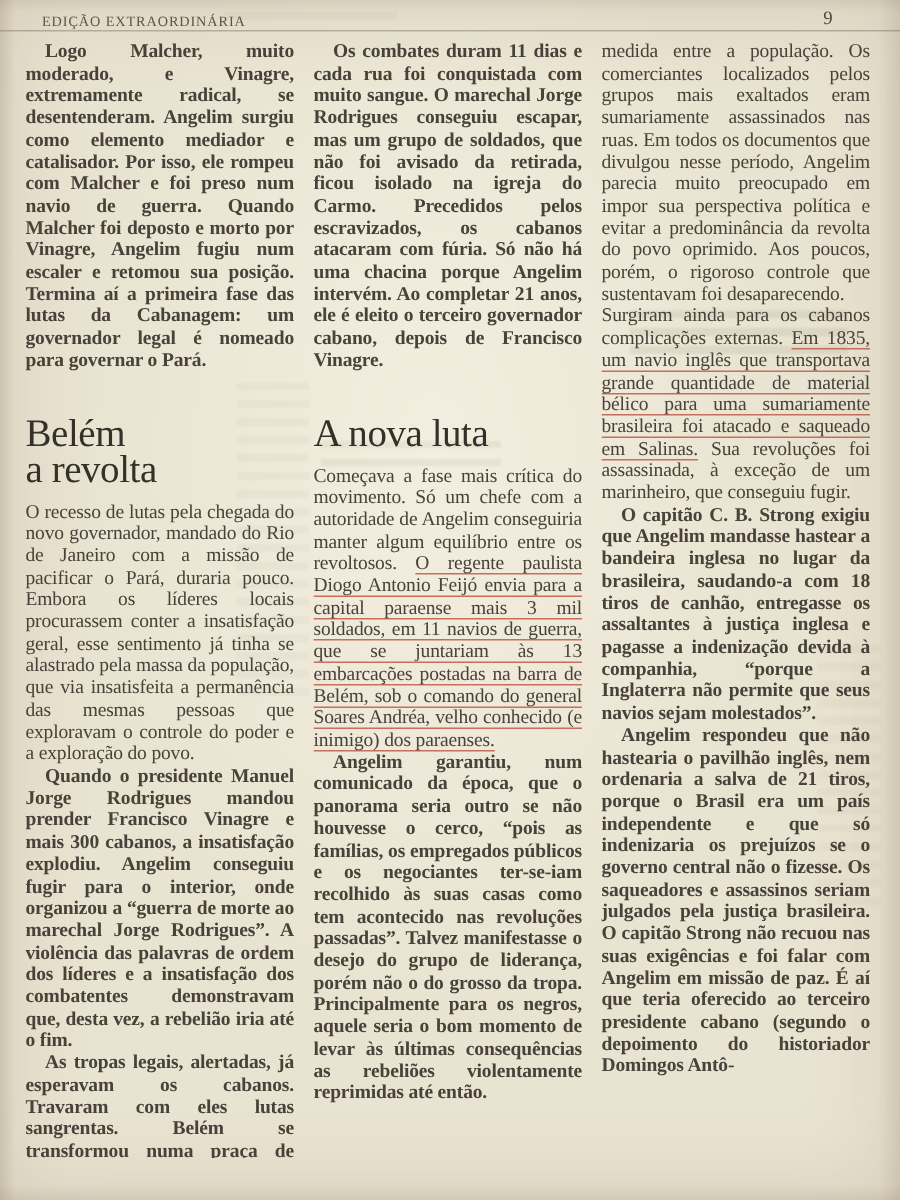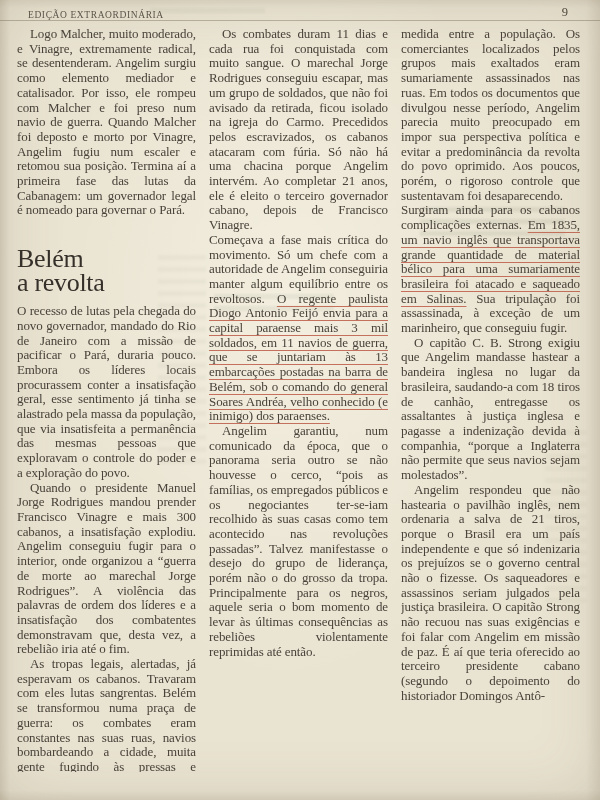--- a/index.html
+++ b/index.html
@@ -15,21 +15,21 @@
       linear-gradient(to bottom, rgba(120,105,80,0.10) 0, rgba(120,105,80,0) 8px),
       linear-gradient(to top, rgba(120,105,80,0.12) 0, rgba(120,105,80,0) 10px),
       #e9e3d1;
     font-family: "Liberation Serif", "DejaVu Serif", serif;
     color: #48423a;
   }
   .masthead {
     position: absolute;
     top: 6px; left: 0; right: 0;
     height: 15px;
-    padding: 0 32px 0 28px;
+    padding: 0 45px 0 28px;
     display: flex;
     justify-content: space-between;
     align-items: flex-end;
     border-bottom: 1px solid rgba(125,113,90,0.45);
     box-sizing: border-box;
   }
   .edition-label {
     font-size: 9.5px;
     letter-spacing: 0.6px;
     color: #5a544a;
@@ -52,21 +52,21 @@
     overflow: hidden;
   }
   .column p {
     margin: 0;
     font-size: 13px;
     line-height: 14.7px;
     text-align: justify;
     text-justify: inter-word;
     letter-spacing: -0.1px;
   }
-  .column p.indent { text-indent: 13px; }
+  .column p.indent { text-indent: 13px; font-weight: bold; }
   .column h2 {
     margin: 29px 0 9px 0;
     font-weight: normal;
     font-size: 26px;
     line-height: 24px;
     letter-spacing: -0.3px;
     color: #35302a;
     white-space: pre-line;
   }
   .column > *:first-child { margin-top: 0; }
@@ -112,25 +112,26 @@
     <div class="column">
         <p class="indent"><span>Logo Malcher, muito moderado, e Vinagre, extremamente radical, se desentenderam. Angelim surgiu como elemento mediador e catalisador. Por isso, ele rompeu com Malcher e foi preso num navio de guerra. Quando Malcher foi deposto e morto por Vinagre, Angelim fugiu num escaler e retomou sua posição. Termina aí a primeira fase das lutas da Cabanagem: um governador legal é nomeado para governar o Pará.</span></p>
         <h2>Belém
 a revolta</h2>
         <p><span>O recesso de lutas pela chegada do novo governador, mandado do Rio de Janeiro com a missão de pacificar o Pará, duraria pouco. Embora os líderes locais procurassem conter a insatisfação geral, esse sentimento já tinha se alastrado pela massa da população, que via insatisfeita a permanência das mesmas pessoas que exploravam o controle do poder e a exploração do povo.</span></p>
         <p class="indent"><span>Quando o presidente Manuel Jorge Rodrigues mandou prender Francisco Vinagre e mais 300 cabanos, a insatisfação explodiu. Angelim conseguiu fugir para o interior, onde organizou a “guerra de morte ao marechal Jorge Rodrigues”. A violência das palavras de ordem dos líderes e a insatisfação dos combatentes demonstravam que, desta vez, a rebelião iria até o fim.</span></p>
         <p class="indent"><span>As tropas legais, alertadas, já esperavam os cabanos. Travaram com eles lutas sangrentas. Belém se transformou numa praça de guerra: os combates eram constantes nas suas ruas, navios bombardeando a cidade, muita gente fugindo às pressas e abandonando tudo para salvar a</span></p>
       </div>
     <div class="column">
         <p class="indent"><span>Os combates duram 11 dias e cada rua foi conquistada com muito sangue. O marechal Jorge Rodrigues conseguiu escapar, mas um grupo de soldados, que não foi avisado da retirada, ficou isolado na igreja do Carmo. Precedidos pelos escravizados, os cabanos atacaram com fúria. Só não há uma chacina porque Angelim intervém. Ao completar 21 anos, ele é eleito o terceiro governador cabano, depois de Francisco Vinagre.</span></p>
+        <h2>A nova luta</h2>
         <p><span>Começava a fase mais crítica do movimento. Só um chefe com a autoridade de Angelim conseguiria manter algum equilíbrio entre os revoltosos. </span><span class="mark">O regente paulista Diogo Antonio Feijó envia para a capital paraense mais 3 mil soldados, em 11 navios de guerra, que se juntariam às 13 embarcações postadas na barra de Belém, sob o comando do general Soares Andréa, velho conhecido (e inimigo) dos paraenses.</span></p>
         <p class="indent"><span>Angelim garantiu, num comunicado da época, que o panorama seria outro se não houvesse o cerco, “pois as famílias, os empregados públicos e os negociantes ter-se-iam recolhido às suas casas como tem acontecido nas revoluções passadas”. Talvez manifestasse o desejo do grupo de liderança, porém não o do grosso da tropa. Principalmente para os negros, aquele seria o bom momento de levar às últimas consequências as rebeliões violentamente reprimidas até então.</span></p>
       </div>
     <div class="column">
         <p><span>medida entre a população. Os comerciantes localizados pelos grupos mais exaltados eram sumariamente assassinados nas ruas. Em todos os documentos que divulgou nesse período, Angelim parecia muito preocupado em impor sua perspectiva política e evitar a predominância da revolta do povo oprimido. Aos poucos, porém, o rigoroso controle que sustentavam foi desaparecendo.</span></p>
-        <p><span>Surgiram ainda para os cabanos complicações externas. </span><span class="mark">Em 1835, um navio inglês que transportava grande quantidade de material bélico para uma sumariamente brasileira foi atacado e saqueado em Salinas.</span><span> Sua tripulação foi assassinada, à exceção de um marinheiro, que conseguiu fugir.</span></p>
+        <p><span>Surgiram ainda para os cabanos complicações externas. </span><span class="mark">Em 1835, um navio inglês que transportava grande quantidade de material bélico para uma sumariamente brasileira foi atacado e saqueado em Salinas.</span><span> Sua revoluções foi assassinada, à exceção de um marinheiro, que conseguiu fugir.</span></p>
         <p class="indent"><span>O capitão C. B. Strong exigiu que Angelim mandasse hastear a bandeira inglesa no lugar da brasileira, saudando-a com 18 tiros de canhão, entregasse os assaltantes à justiça inglesa e pagasse a indenização devida à companhia, “porque a Inglaterra não permite que seus navios sejam molestados”.</span></p>
         <p class="indent"><span>Angelim respondeu que não hastearia o pavilhão inglês, nem ordenaria a salva de 21 tiros, porque o Brasil era um país independente e que só indenizaria os prejuízos se o governo central não o fizesse. Os saqueadores e assassinos seriam julgados pela justiça brasileira. O capitão Strong não recuou nas suas exigências e foi falar com Angelim em missão de paz. É aí que teria oferecido ao terceiro presidente cabano (segundo o depoimento do historiador Domingos Antô-</span></p>
       </div>
   </div>
 
   <div class="vignette"></div>
 </div>
 
 </body></html>

